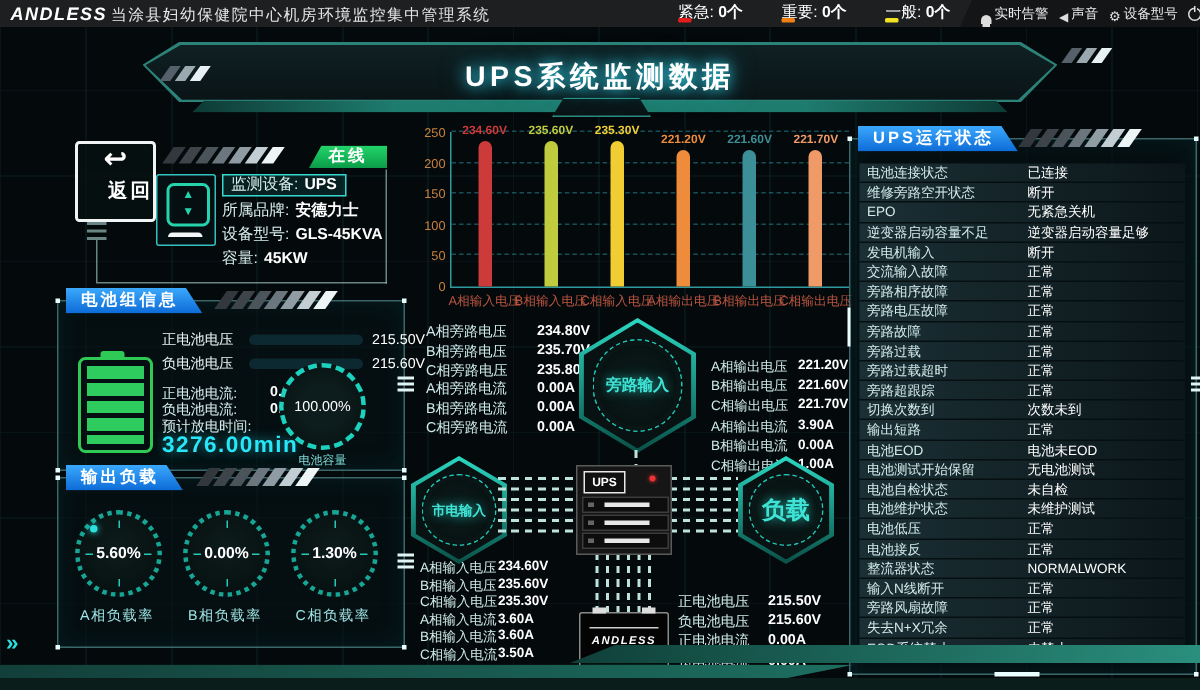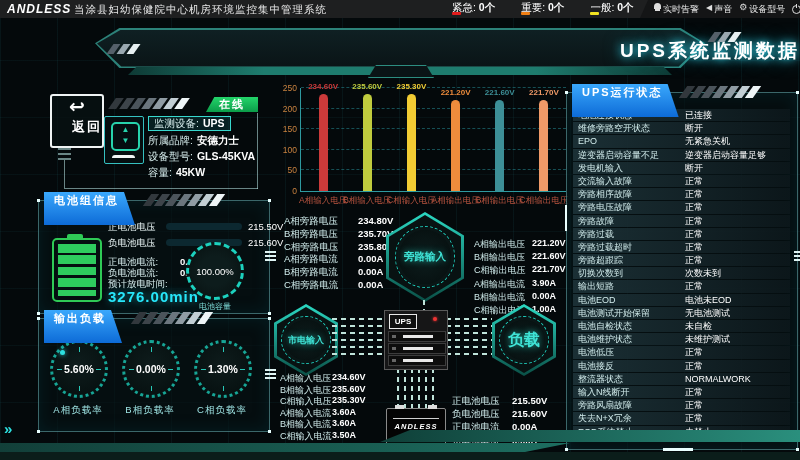--- a/index.html
+++ b/index.html
@@ -12,53 +12,53 @@
   #topbar{position:absolute;left:0;top:0;width:800px;height:18px;background:#1e1f20;z-index:9;}
   #logo{position:absolute;left:7px;top:2px;font-size:12px;font-weight:bold;font-style:italic;letter-spacing:1px;color:#fff;}
   #systitle{position:absolute;left:74px;top:3px;font-size:10.5px;color:#e6e6e6;letter-spacing:1px;}
   #alarms{position:absolute;left:452px;top:1px;display:flex;gap:26px;}
   .alarm{font-size:10.5px;color:#fff;cursor:default;}
   .alarm .bar{height:3px;margin-top:1px;border-radius:1px;}
   #tb-right{position:absolute;right:0;top:0;width:152px;height:18px;background:#141516;
     display:flex;align-items:center;gap:7px;padding-left:6px;box-sizing:border-box;}
   #tb-right::before{content:"";position:absolute;left:-8px;top:0;border-right:8px solid #141516;
     border-top:18px solid transparent;}
-  .tbtn{display:flex;align-items:flex-start;gap:2px;font-size:9px;color:#e8e8e8;white-space:nowrap;}
+  .tbtn{display:flex;align-items:flex-end;gap:2px;font-size:9px;color:#e8e8e8;white-space:nowrap;}
   .ico{display:inline-block;position:relative;}
   .ico.bell{width:7px;height:6px;background:#ddd;border-radius:4px 4px 0 0;}
   .ico.bell::after{content:"";position:absolute;left:1px;bottom:-2px;width:5px;height:2px;background:#ddd;}
   .ico.spk{font-size:8px;color:#ddd;}
   .ico.gear{font-size:9px;color:#ddd;line-height:9px;}
   .ico.power{width:7px;height:7px;border:1px solid #ddd;border-radius:50%;}
   .ico.power::after{content:"";position:absolute;left:2.5px;top:-2px;width:1px;height:4px;background:#141516;border-left:1px solid #ddd;}
   
   #hdr{position:absolute;left:0;top:20px;width:800px;height:60px;}
   .hband-o{position:absolute;left:95px;top:8px;width:610px;height:40px;background:#2c8279;
     clip-path:polygon(4% 0,96% 0,100% 38%,96% 100%,4% 100%,0 38%);}
   .hband-i{position:absolute;left:97px;top:9.5px;width:606px;height:37px;
     background:linear-gradient(180deg,#0f2023,#0a1416);
     clip-path:polygon(4% 0,96% 0,100% 38%,96% 100%,4% 100%,0 38%);}
-  #page-title{position:absolute;left:0;top:18px;width:100%;text-align:right;font-size:19px;font-weight:bold;
+  #page-title{position:absolute;left:0;top:18px;width:100%;text-align:center;font-size:19px;font-weight:bold;
     color:#fff;letter-spacing:3px;text-shadow:0 0 9px #2fd8f0,0 0 18px rgba(47,216,240,.5);}
   .hstrip{position:absolute;left:128px;top:47px;width:544px;height:8px;
     background:linear-gradient(90deg,#0e3a35,#1e7c6e 25%,#1e7c6e 75%,#0e3a35);
     clip-path:polygon(1.5% 0,98.5% 0,100% 100%,0 100%);}
   .hnotch{position:absolute;left:368px;top:45px;width:64px;height:11px;background:#0a1416;border:1px solid #2c8d80;
     clip-path:polygon(12% 0,88% 0,100% 100%,0 100%);}
   .slashes{position:absolute;display:flex;gap:3px;height:10px;}
   .slashes i{width:7px;transform:skewX(-35deg);}
   .slashes i:nth-child(1){background:#55606a;}
   .slashes i:nth-child(2){background:#9aa8b0;}
   .slashes i:nth-child(3){background:#e7f0f2;}
   
   .panel{position:absolute;border:1px solid rgba(127,212,218,.45);background:rgba(7,17,20,.62);
     box-shadow:inset 0 0 16px rgba(0,70,80,.28);}
   .cn{position:absolute;width:3px;height:3px;background:#e8ffff;z-index:4;}
   .cn.tl{top:-2px;left:-2px}.cn.tr{top:-2px;right:-2px}.cn.bl{bottom:-2px;left:-2px}.cn.br{bottom:-2px;right:-2px}
-  .tab{position:absolute;top:-9px;left:5px;height:33px;padding:0 16px 0 10px;
+  .tab{position:absolute;top:-9px;left:5px;height:17px;padding:0 16px 0 10px;
     background:linear-gradient(180deg,#3aa8fc,#0d6bd7);
     clip-path:polygon(0 0,calc(100% - 11px) 0,100% 100%,0 100%);
     color:#fff;font-size:11px;font-weight:bold;line-height:17px;letter-spacing:2px;z-index:3;}
   .stripes{position:absolute;display:flex;gap:3px;z-index:3;}
   .stripes i{width:8px;transform:skewX(-35deg);}
   .stripes i:nth-child(1){background:#32383d}.stripes i:nth-child(2){background:#3d444a}
   .stripes i:nth-child(3){background:#4b545b}.stripes i:nth-child(4){background:#6b767e}
   .stripes i:nth-child(5){background:#909ca4}.stripes i:nth-child(6){background:#c2ced4}
   .stripes i:nth-child(7){background:#eef5f7}
   .hbars{position:absolute;display:flex;flex-direction:column;gap:2px;}

